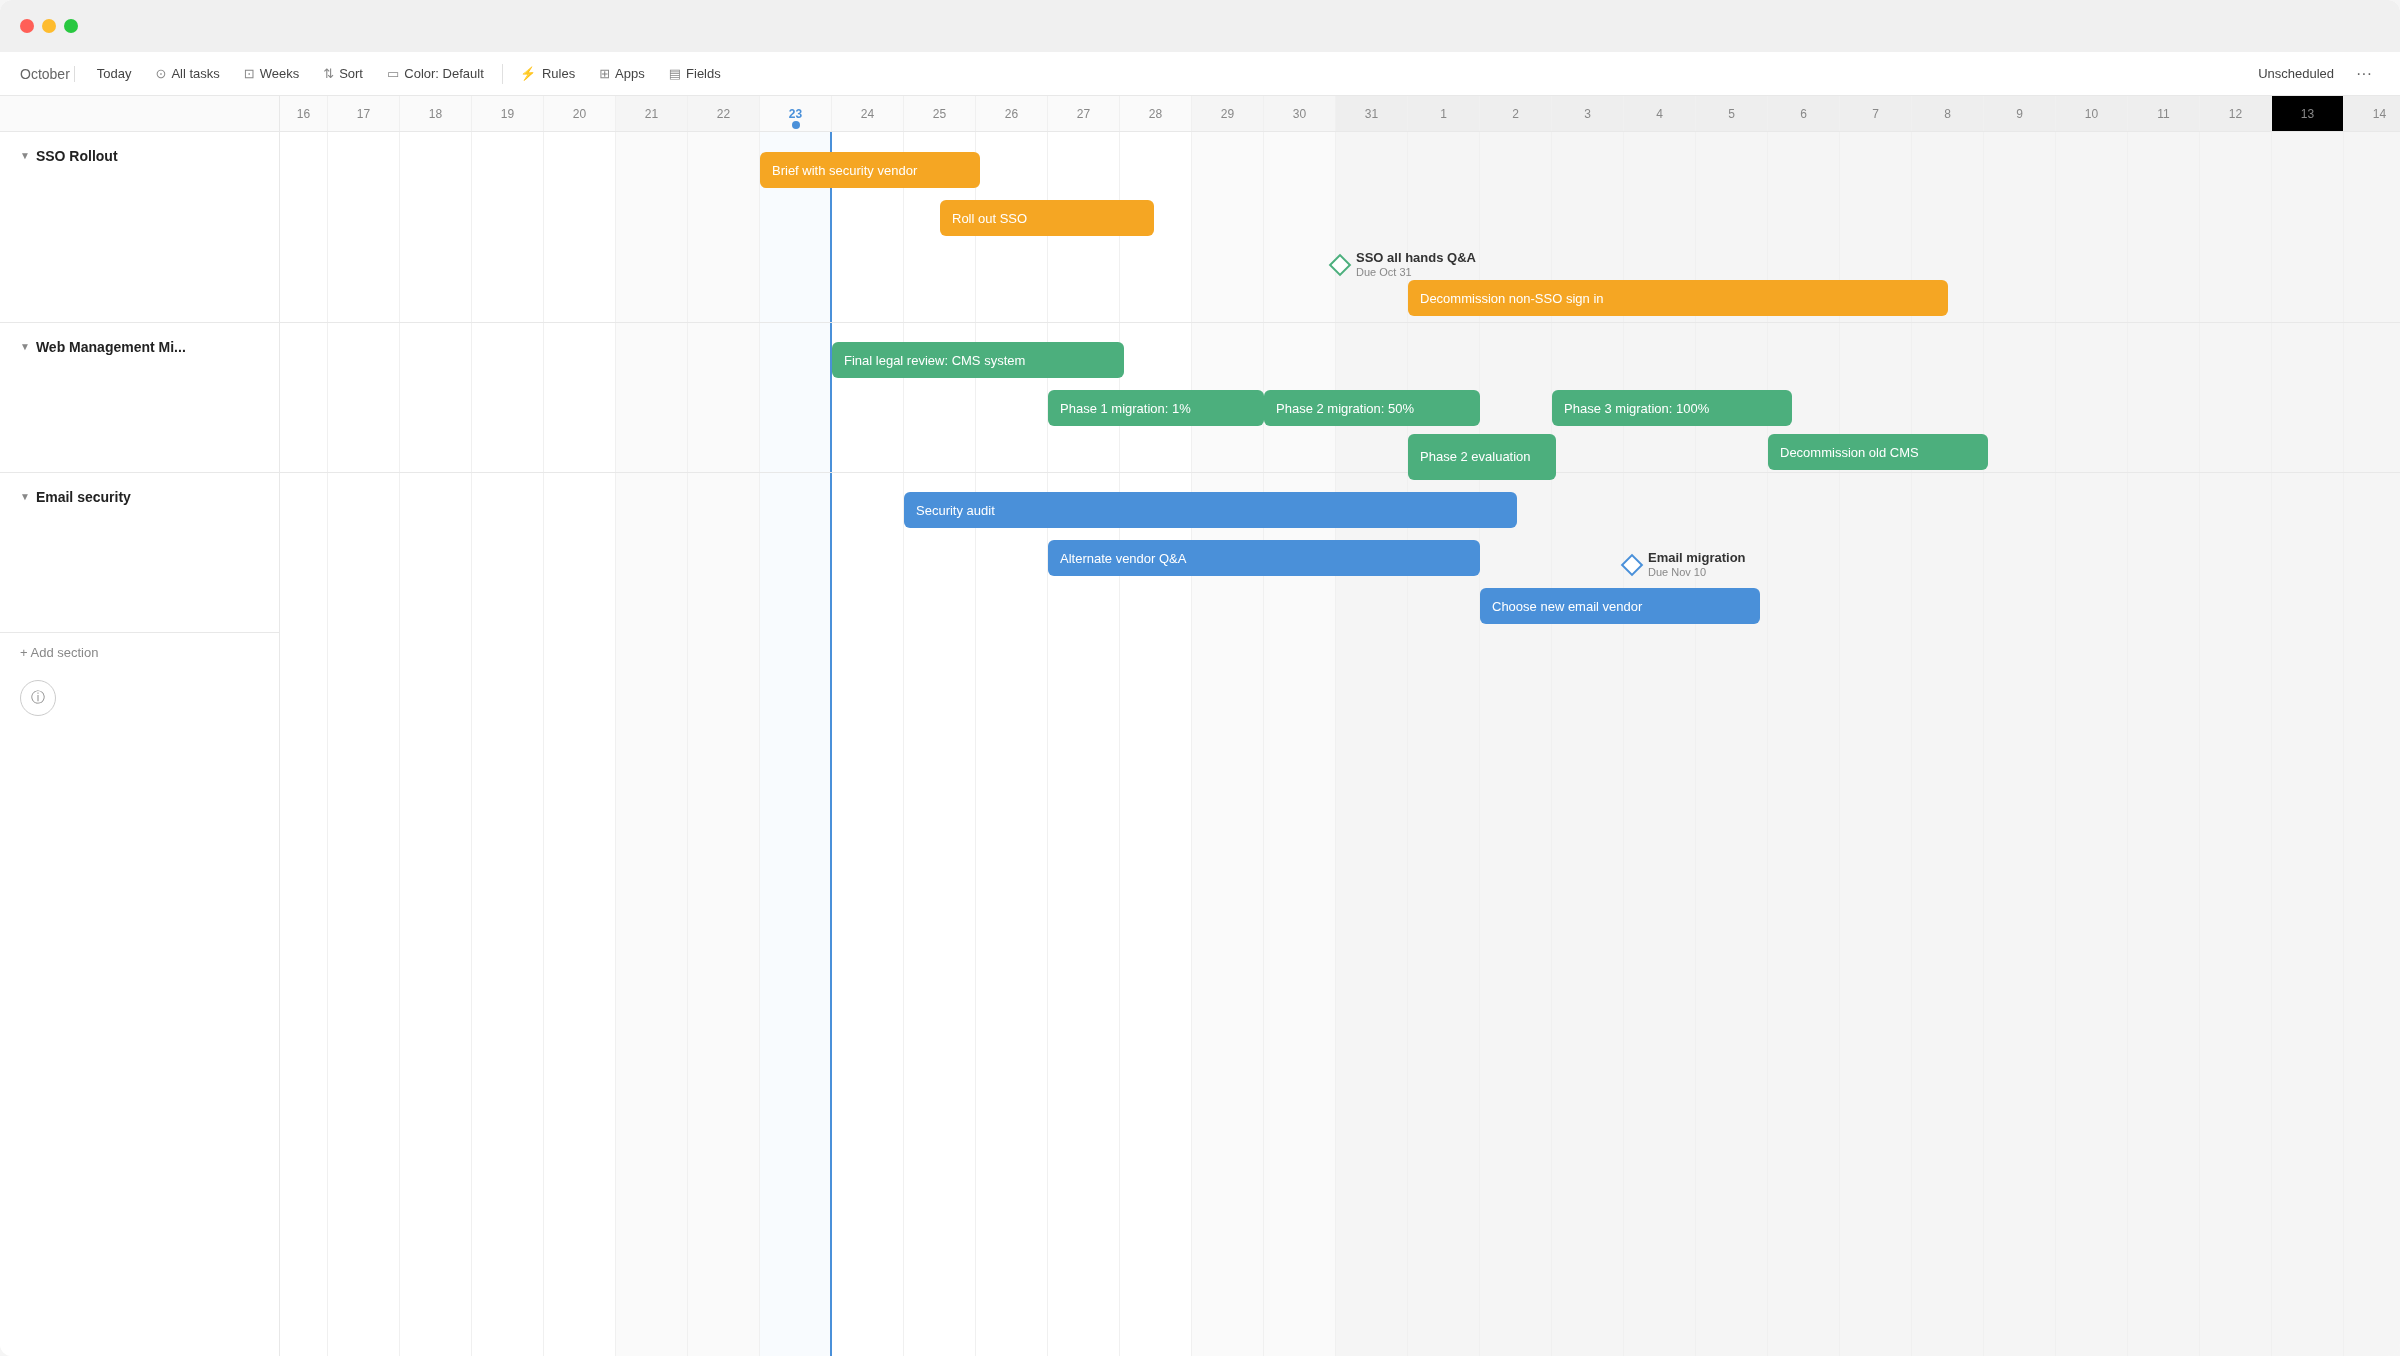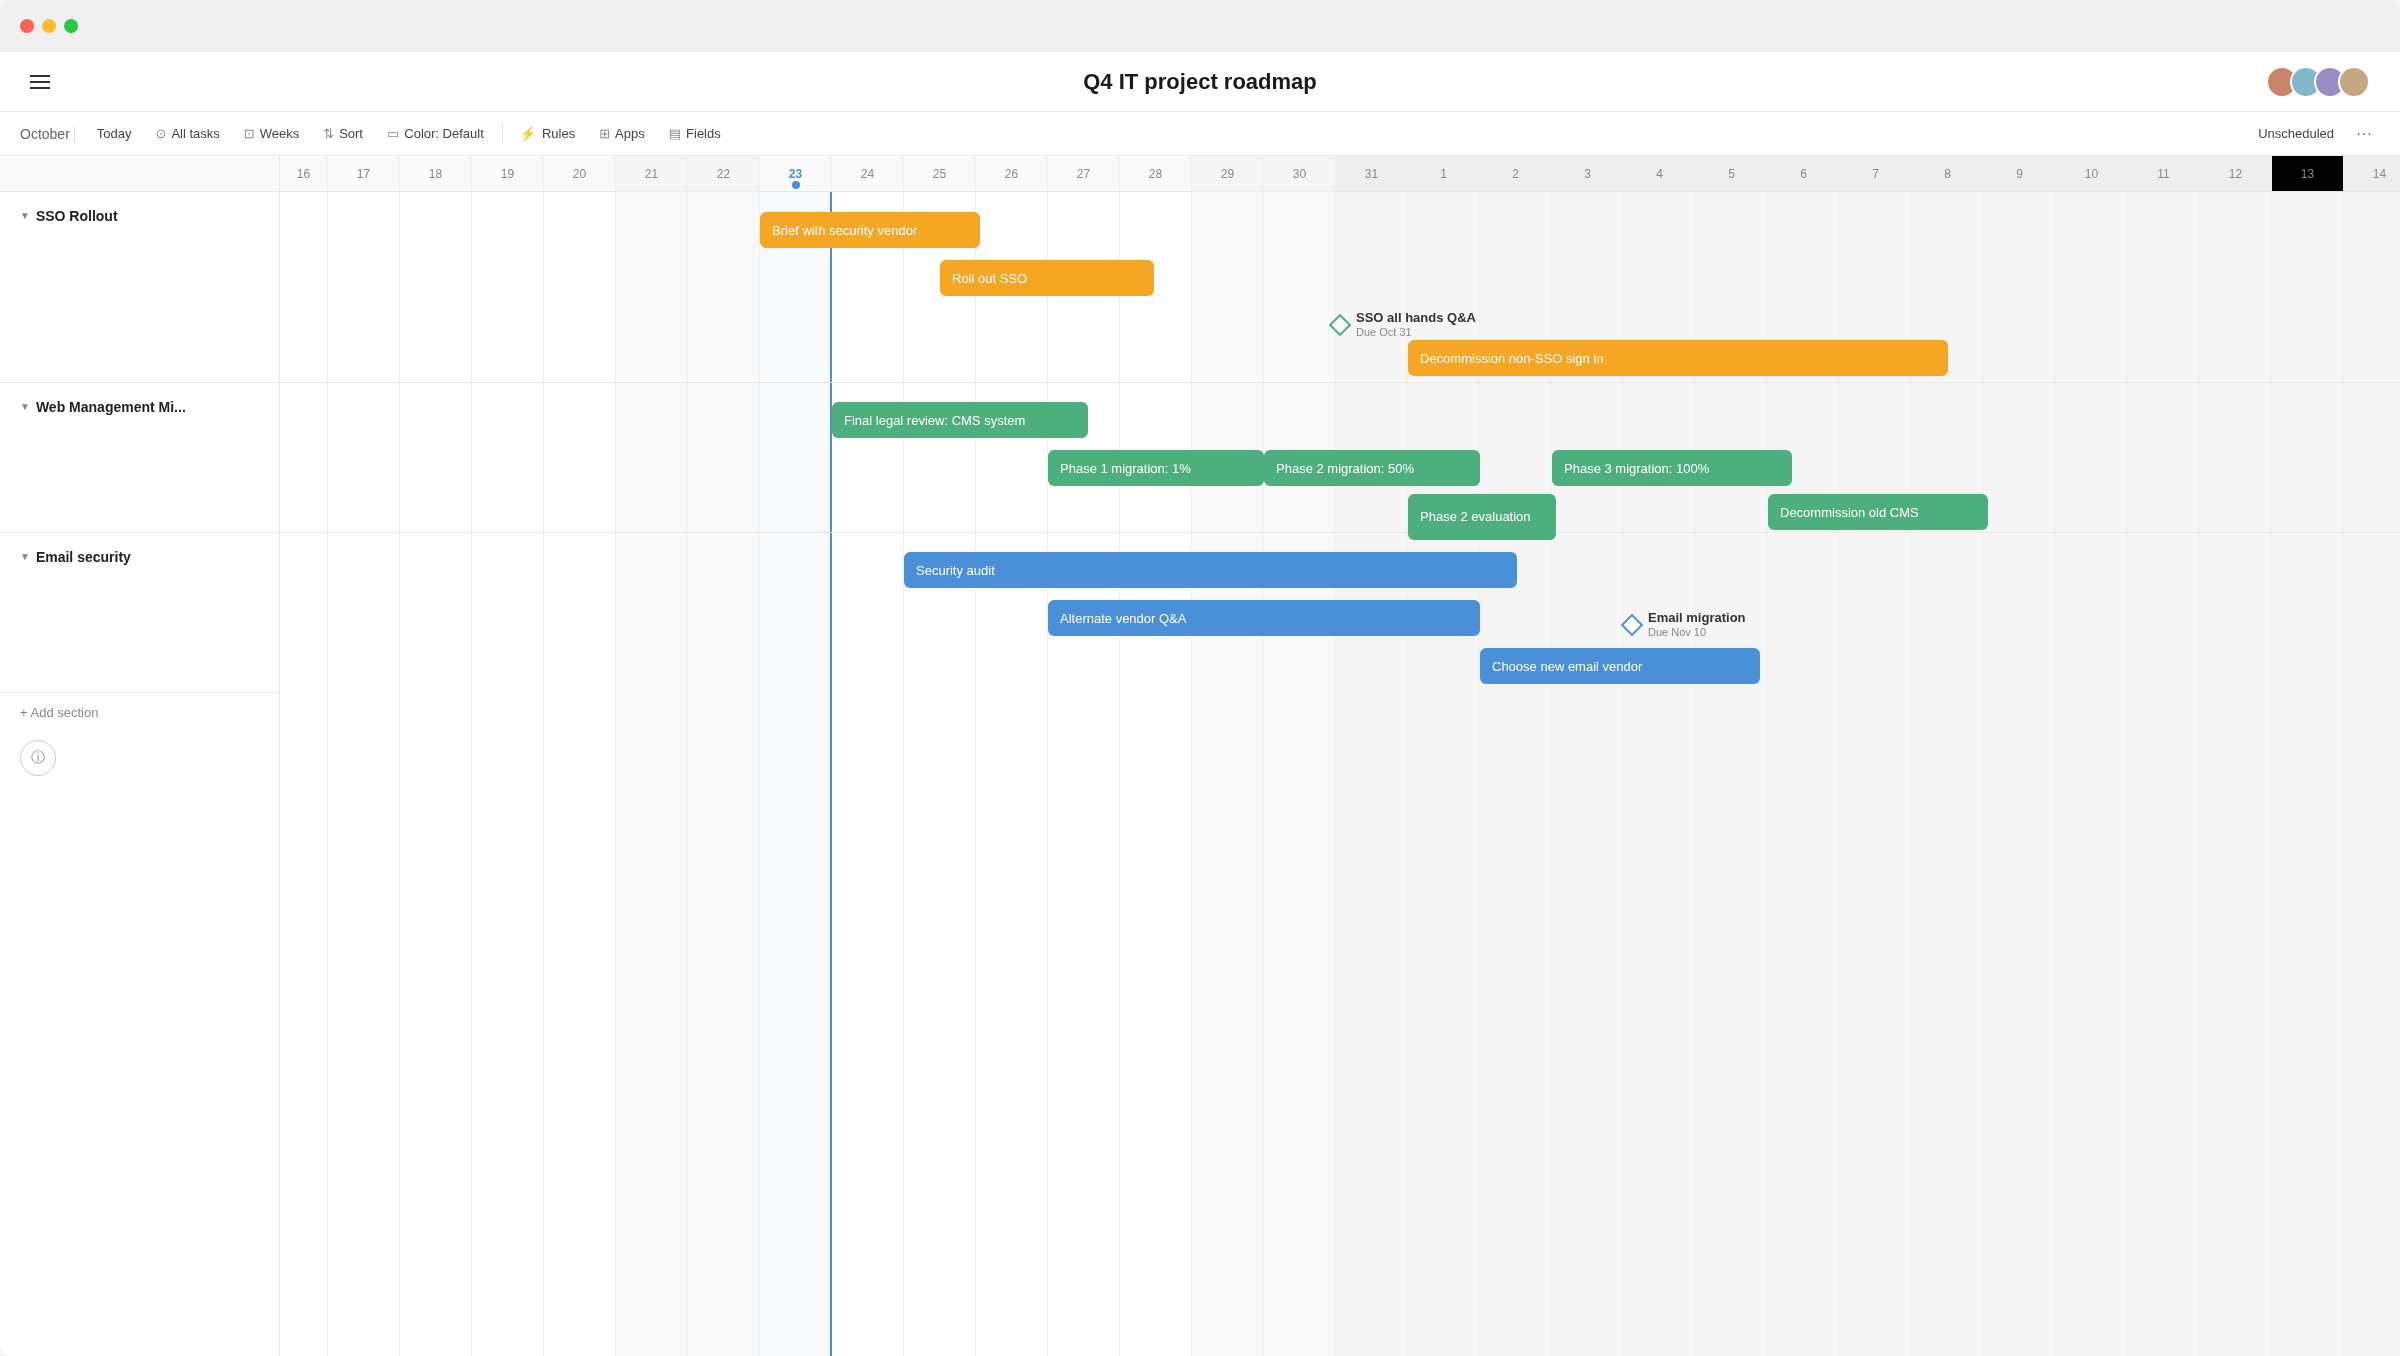--- a/index.html
+++ b/index.html
@@ -282,36 +282,20 @@
 <body>
 
 <div class="window">
 
   <div class="titlebar">
     <span class="traffic-light tl-red"></span>
     <span class="traffic-light tl-yellow"></span>
     <span class="traffic-light tl-green"></span>
   </div>
 
-  <div class="header">
-    <div class="header-left">
-      <div class="hamburger">
-        <span></span>
-          <span></span>
-          <span></span>
-      </div>
-    </div>
-    <div class="header-title">Q4 IT project roadmap</div>
-    <div class="avatars">
-      <div class="avatar av1" style="background:#c9856a;"></div>
-      <div class="avatar av2" style="background:#7eb8c9;"></div>
-      <div class="avatar av3" style="background:#9b8ec4;"></div>
-      <div class="avatar av4" style="background:#c4a882;"></div>
-    </div>
-  </div>
 
   <div class="toolbar">
     <span class="month-label">October</span>
     <button class="toolbar-btn">
       <span>Today</span>
     </button>
     <button class="toolbar-btn">
       <span class="toolbar-icon">⊙</span>
       <span>All tasks</span>
     </button>
@@ -470,21 +454,21 @@
             <div class="milestone-text">
               <span class="title">SSO all hands Q&amp;A</span>
               <span class="due">Due Oct 31</span>
             </div>
           </div>
 
           <div class="task-bar orange" style="left:1128px; top:148px; width:540px;">
             <span>Decommission non-SSO sign in</span>
           </div>
 
-          <div class="task-bar green" style="left:552px; top:210px; width:256px;">
+          <div class="task-bar green" style="left:552px; top:210px; width:292px;">
             <span>Final legal review: CMS system</span>
           </div>
 
           <div class="task-bar green" style="left:768px; top:258px; width:216px;">
             <span>Phase 1 migration: 1%</span>
           </div>
 
           <div class="task-bar green" style="left:984px; top:258px; width:216px;">
             <span>Phase 2 migration: 50%</span>
           </div>

